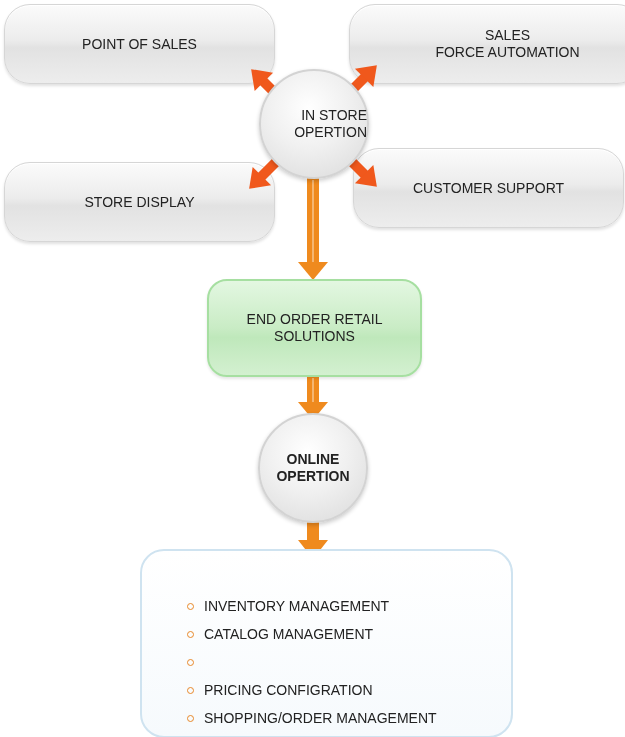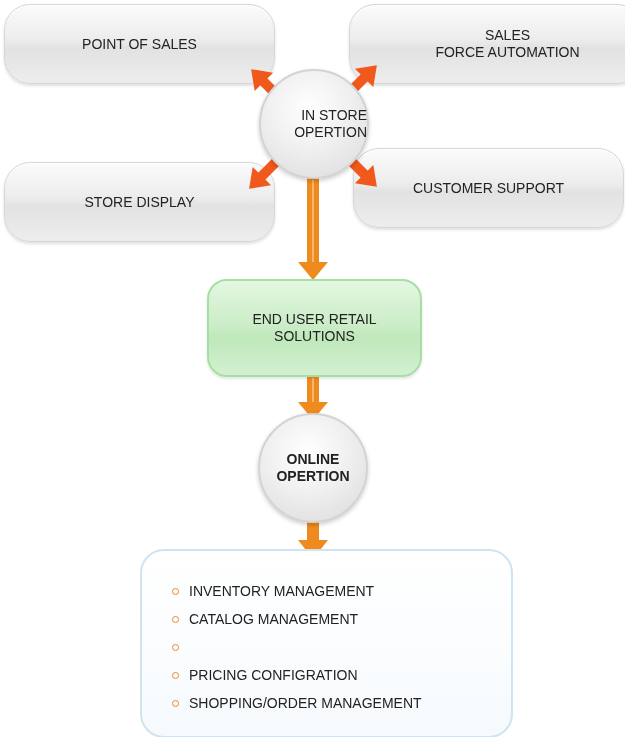--- a/index.html
+++ b/index.html
@@ -14,21 +14,21 @@
     box-shadow:0 2px 4px rgba(0,0,0,0.2);
     display:flex;align-items:center;justify-content:center;text-align:center;
     color:#222;font-size:14px;line-height:17px;z-index:3;}
   .green{position:absolute;border-radius:20px;border:2px solid #a6dfa1;
     background:linear-gradient(#e3f7e1 0%,#c9ecc5 50%,#bfe8bb 60%,#d3f0d0 100%);
     box-shadow:0 2px 3px rgba(0,0,0,0.1);
     display:flex;align-items:center;justify-content:center;text-align:center;
     color:#222;font-size:14px;line-height:17px;z-index:3;}
   .listbox{position:absolute;left:140px;top:549px;width:369px;height:185px;border-radius:24px;
     border:2px solid #cfe3f0;background:linear-gradient(#ffffff,#f6fafd);z-index:3;}
-  .listbox ul{list-style:none;margin:0;padding:26px 0 0 30px;}
+  .listbox ul{list-style:none;margin:15px;padding:26px 0 0 30px;}
   .listbox li{display:flex;align-items:center;height:28px;font-size:14px;color:#222;}
   .bullet{width:5px;height:5px;border:1.5px solid #e8892a;border-radius:50%;margin-right:10px;}
   svg.arrows{position:absolute;left:0;top:0;z-index:2;}
 </style>
 </head>
 <body>
 
 <svg class="arrows" width="625" height="737">
   <g fill="#f0581c">
 
@@ -85,21 +85,21 @@
 <div class="pill" style="left:353px;top:148px;width:269px;height:78px;">
   <span>CUSTOMER SUPPORT</span>
 </div>
 
 <div class="circle" style="left:259px;top:69px;width:106px;height:106px;flex-direction:column;align-items:flex-end;">
   <span>IN STORE</span>
   <span>OPERTION</span>
 </div>
 
 <div class="green" style="left:207px;top:279px;width:211px;height:94px;flex-direction:column;">
-  <span>END USER RETAIL</span>
+  <span>END ORDER RETAIL</span>
   <span>SOLUTIONS</span>
 </div>
 
 <div class="circle" style="left:258px;top:413px;width:106px;height:106px;flex-direction:column;font-weight:bold;">
   <span>ONLINE</span>
   <span>OPERTION</span>
 </div>
 
 <div class="listbox">
   <ul>

